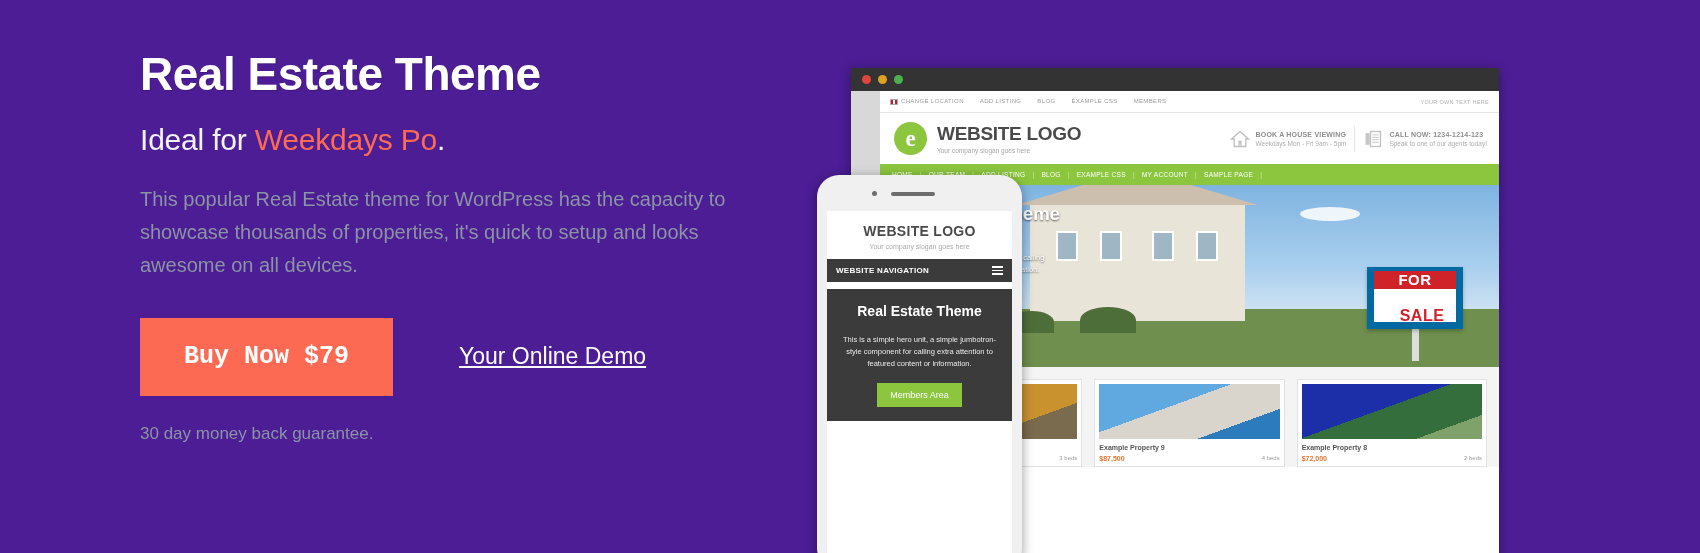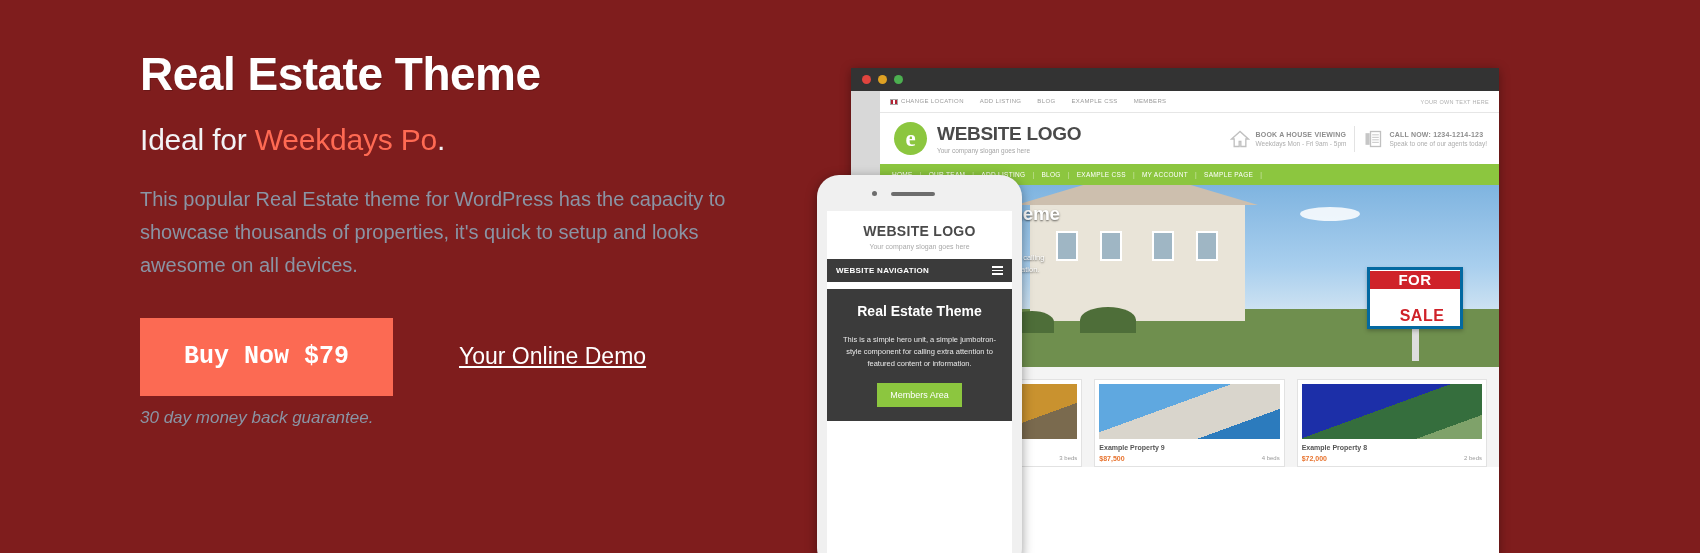--- a/index.html
+++ b/index.html
@@ -5,21 +5,21 @@
   * { box-sizing: border-box; margin: 0; padding: 0; }
   html, body {
     width: 1700px; height: 553px;
     overflow: hidden;
     background: #333f51;
     font-family: "Liberation Sans", sans-serif;
   }
   .hero {
     position: relative;
     width: 1700px; height: 553px;
-    background: #7f1d1d;
+    background: #4c1d95;
     overflow: hidden;
   }
 
   
   .copy { position: absolute; left: 140px; top: 48px; width: 660px; }
 
   .headline {
     font-size: 46px;
     font-weight: bold;
     color: #ffffff;
@@ -63,24 +63,23 @@
     cursor: pointer;
     font-family: Liberation Mono, monospace;
   }
   .demo-link {
     color: #ffffff;
     font-size: 23px;
     text-decoration: underline;
     cursor: pointer;
   }
   .guarantee {
-    margin-top: 12px;
+    margin-top: 28px;
     font-size: 17px;
     color: #8a94a4;
-    font-style: italic;
   }
 
   
   .mockups { position: absolute; left: 806px; top: 0; width: 894px; height: 553px; }
 
   
   .browser {
     position: absolute; left: 45px; top: 68px;
     width: 648px; height: 500px;
     background: #ffffff;
@@ -191,21 +190,21 @@
   }
   .house-win {
     position:absolute; width:22px; height:30px; background:#9fb6c4;
     border:2px solid #fff; top:28px;
   }
   .lawn { position:absolute; left:0; right:0; bottom:0; height:58px; background:#6f8f4e;}
   .bush { position:absolute; bottom:34px; background:#4e6e39; border-radius:50% 50% 0 0;}
   .forsale {
     position:absolute; right:36px; bottom:38px;
     width:96px; height:62px;
-    background:#ffffff; border:3px solid #0369a1;
+    background:#ffffff; border:7px solid #0369a1;
     display:flex; flex-direction:column; align-items:center; justify-content:center;
     box-shadow: 0 2px 4px rgba(0,0,0,0.25);
     gap: 18px;
   }
   .forsale .fs-top {
     background:#cf2229; color:#fff; font-weight:bold; font-size:15px;
     width:100%; text-align:center; line-height:1.15; letter-spacing:0.5px;
   }
   .forsale .fs-bot { color:#cf2229; font-weight:bold; font-size:16px; letter-spacing:0.5px;margin-left:14px;}
   .fs-post { position:absolute; right:80px; bottom:6px; width:7px; height:36px; background:#ddd; }

